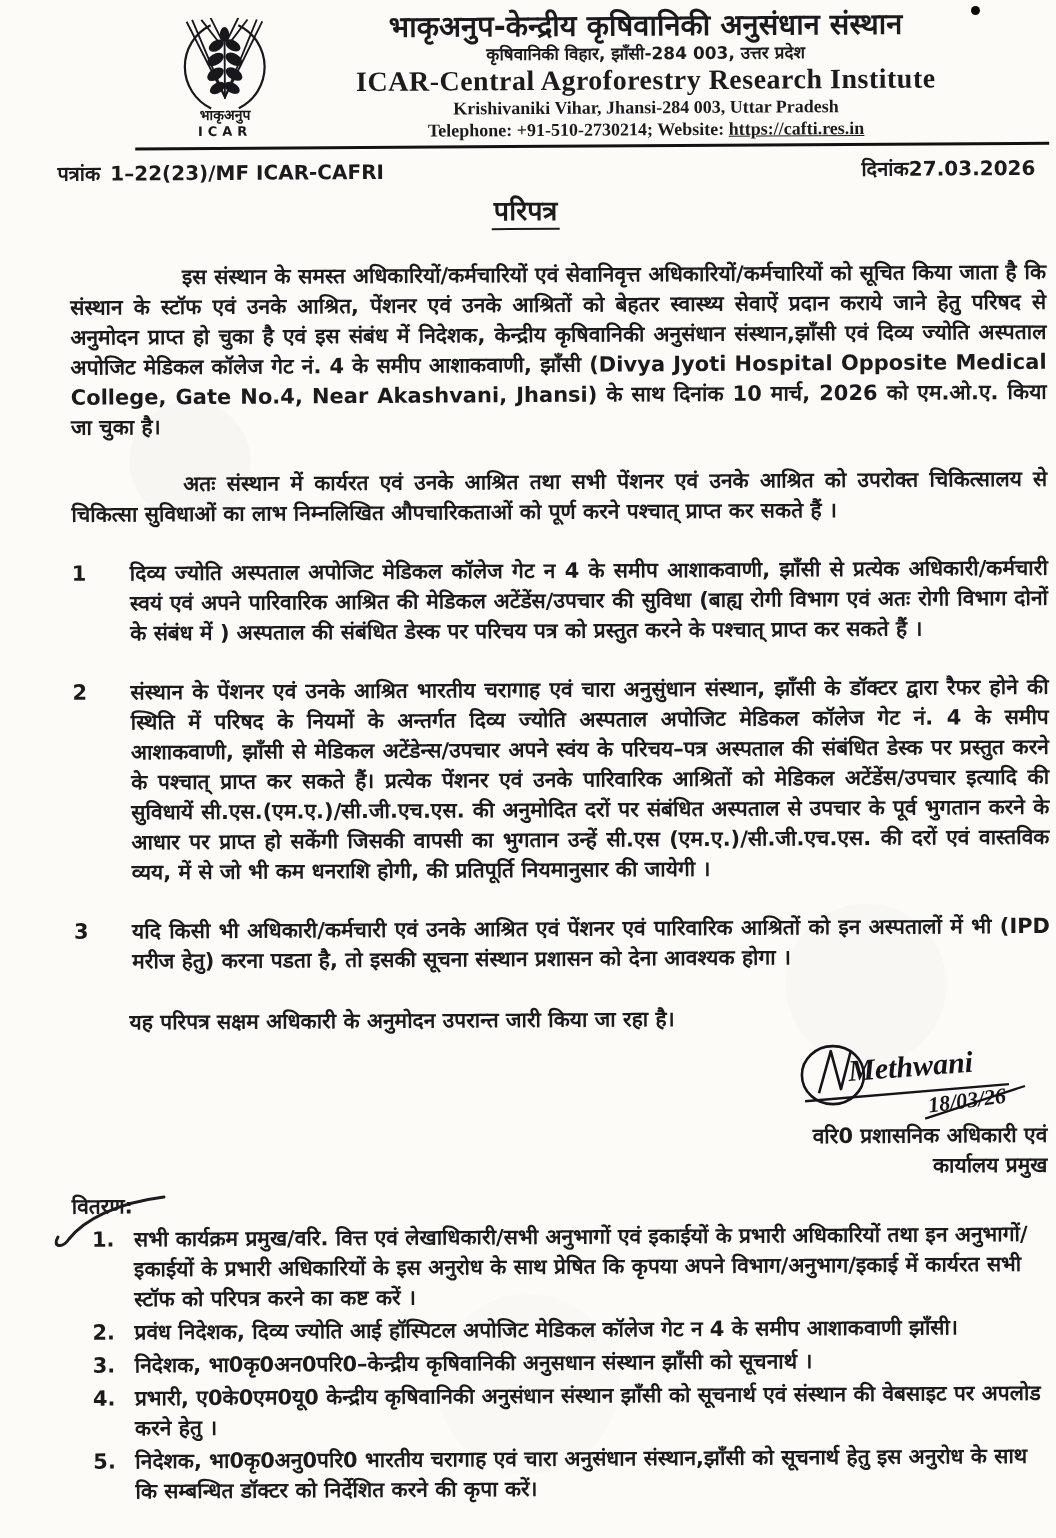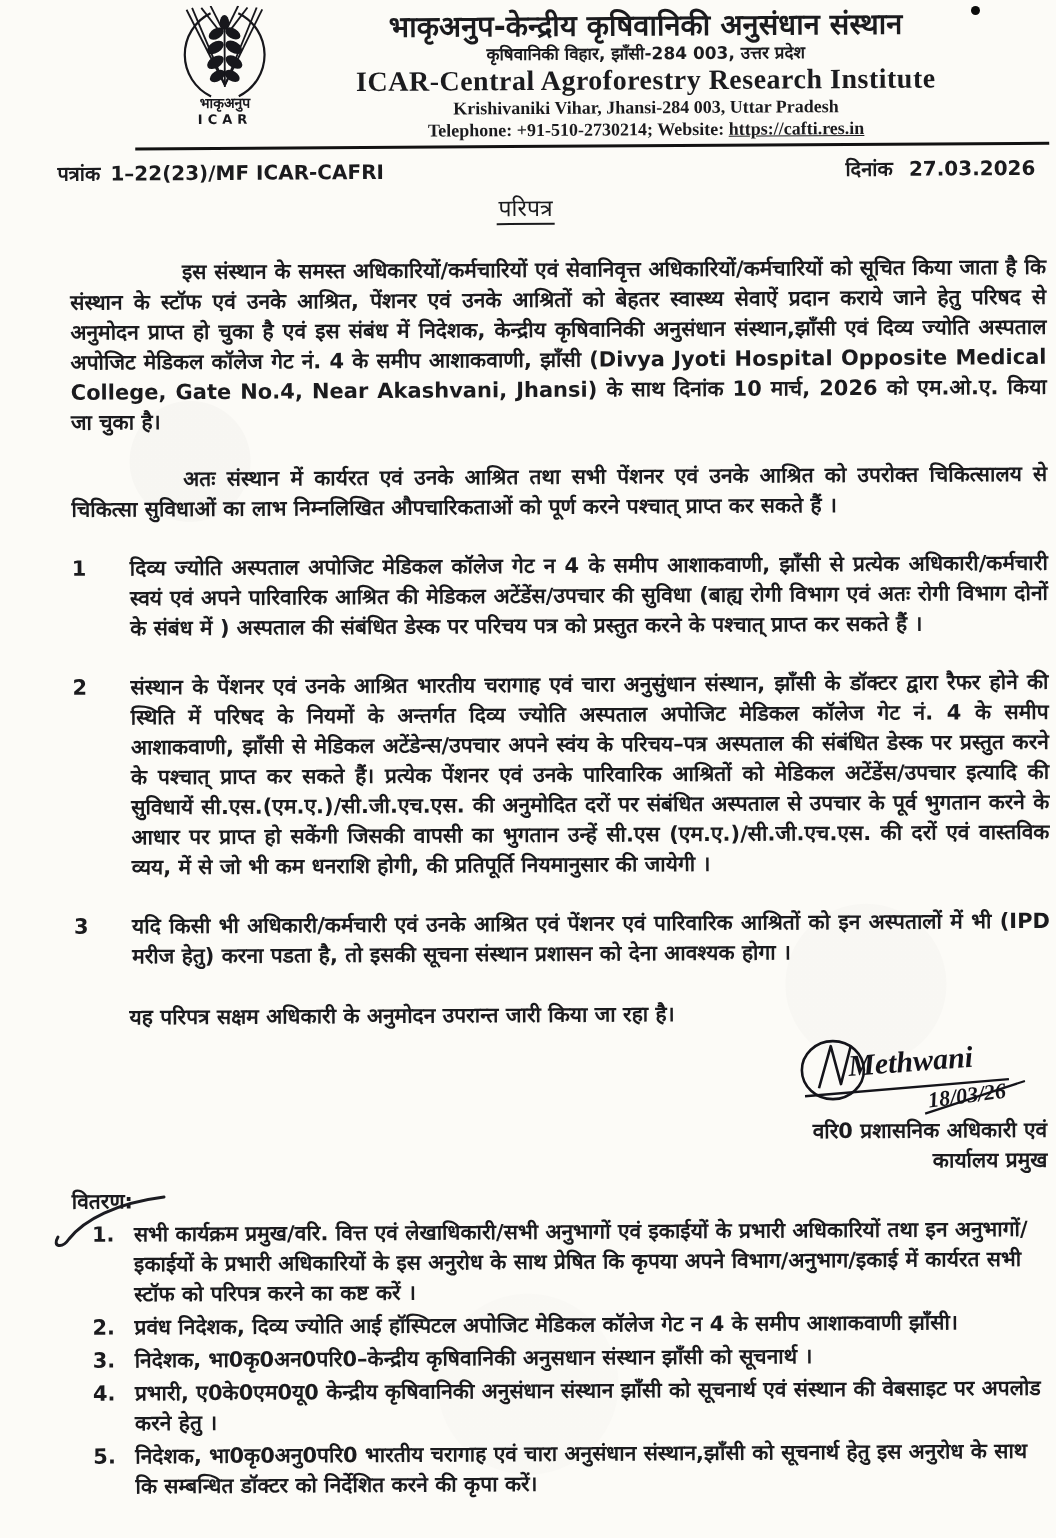--- a/index.html
+++ b/index.html
@@ -16,45 +16,45 @@
       radial-gradient(circle at 82% 64%, rgba(0,0,0,0.015) 0 80px, transparent 81px),
       radial-gradient(circle at 50% 90%, rgba(0,0,0,0.012) 0 90px, transparent 91px),
       #fcfbf7;
     color:#1b1b1e;
     overflow:hidden;
   }
   .sheet-inner { transform:rotate(-0.35deg); transform-origin:50% 40%; }
 
   
   .header { position:relative; padding-top:10px; min-height:128px; }
-  .logo { position:absolute; left:150px; top:4px; width:156px; text-align:center; color:#17171c; }
+  .logo { position:absolute; left:150px; top:16px; width:156px; text-align:center; color:#17171c; }
   .logo svg { display:block; margin:0 auto; }
   .logo-hindi { font-size:14px; font-weight:700; line-height:15px; margin-top:-6px; }
   .logo-icar  { font-size:13px; font-weight:700; letter-spacing:5px; line-height:17px; }
   .header-text { margin:0 66px 0 308px; text-align:center; }
   .h-org-hi  { font-size:29px; font-weight:700; line-height:33px; }
   .h-addr-hi { font-size:17px; font-weight:700; line-height:22px; }
   .h-org-en  { font-size:28px; font-weight:700; line-height:32px;
                font-family:"Liberation Serif","DejaVu Serif",serif; letter-spacing:0.5px; }
   .h-addr-en { font-size:18px; font-weight:700; line-height:22px;
                font-family:"Liberation Serif","DejaVu Serif",serif; }
   .h-contact { font-size:18px; font-weight:700; line-height:23px;
                font-family:"Liberation Serif","DejaVu Serif",serif; }
   .h-contact .site { text-decoration:underline;text-align:center; }
   .divider { border:none; border-top:3px solid #121212; margin:3px 4px 0 138px; }
 
   
   .meta-row { display:flex; justify-content:space-between; align-items:baseline;
               padding:9px 18px 0 60px; font-size:20px; font-weight:600; }
   .meta-left  > span { margin-right:10px; }
-  .meta-right > span { margin-left:16px; }
+  .meta-right > span { }
 
   .title-line { text-align:center; margin-top:7px; }
   .title-line span {
-    font-size:23px; font-weight:400;
+    font-size:27px; font-weight:700;
     border-bottom:2px solid #1b1b1e; padding:0 2px 2px 2px;
   }
 
   
   .bodytext { padding:0 8px 0 72px; font-size:21px; line-height:30px;
               font-weight:600; text-align:justify; }
   .para1 { margin-top:32px; text-indent:112px; }
   .para2 { margin-top:27px; text-indent:112px; }
   .item { display:flex; margin-top:29px; }
   .item-num  { width:58px; flex:none; font-weight:600; }

